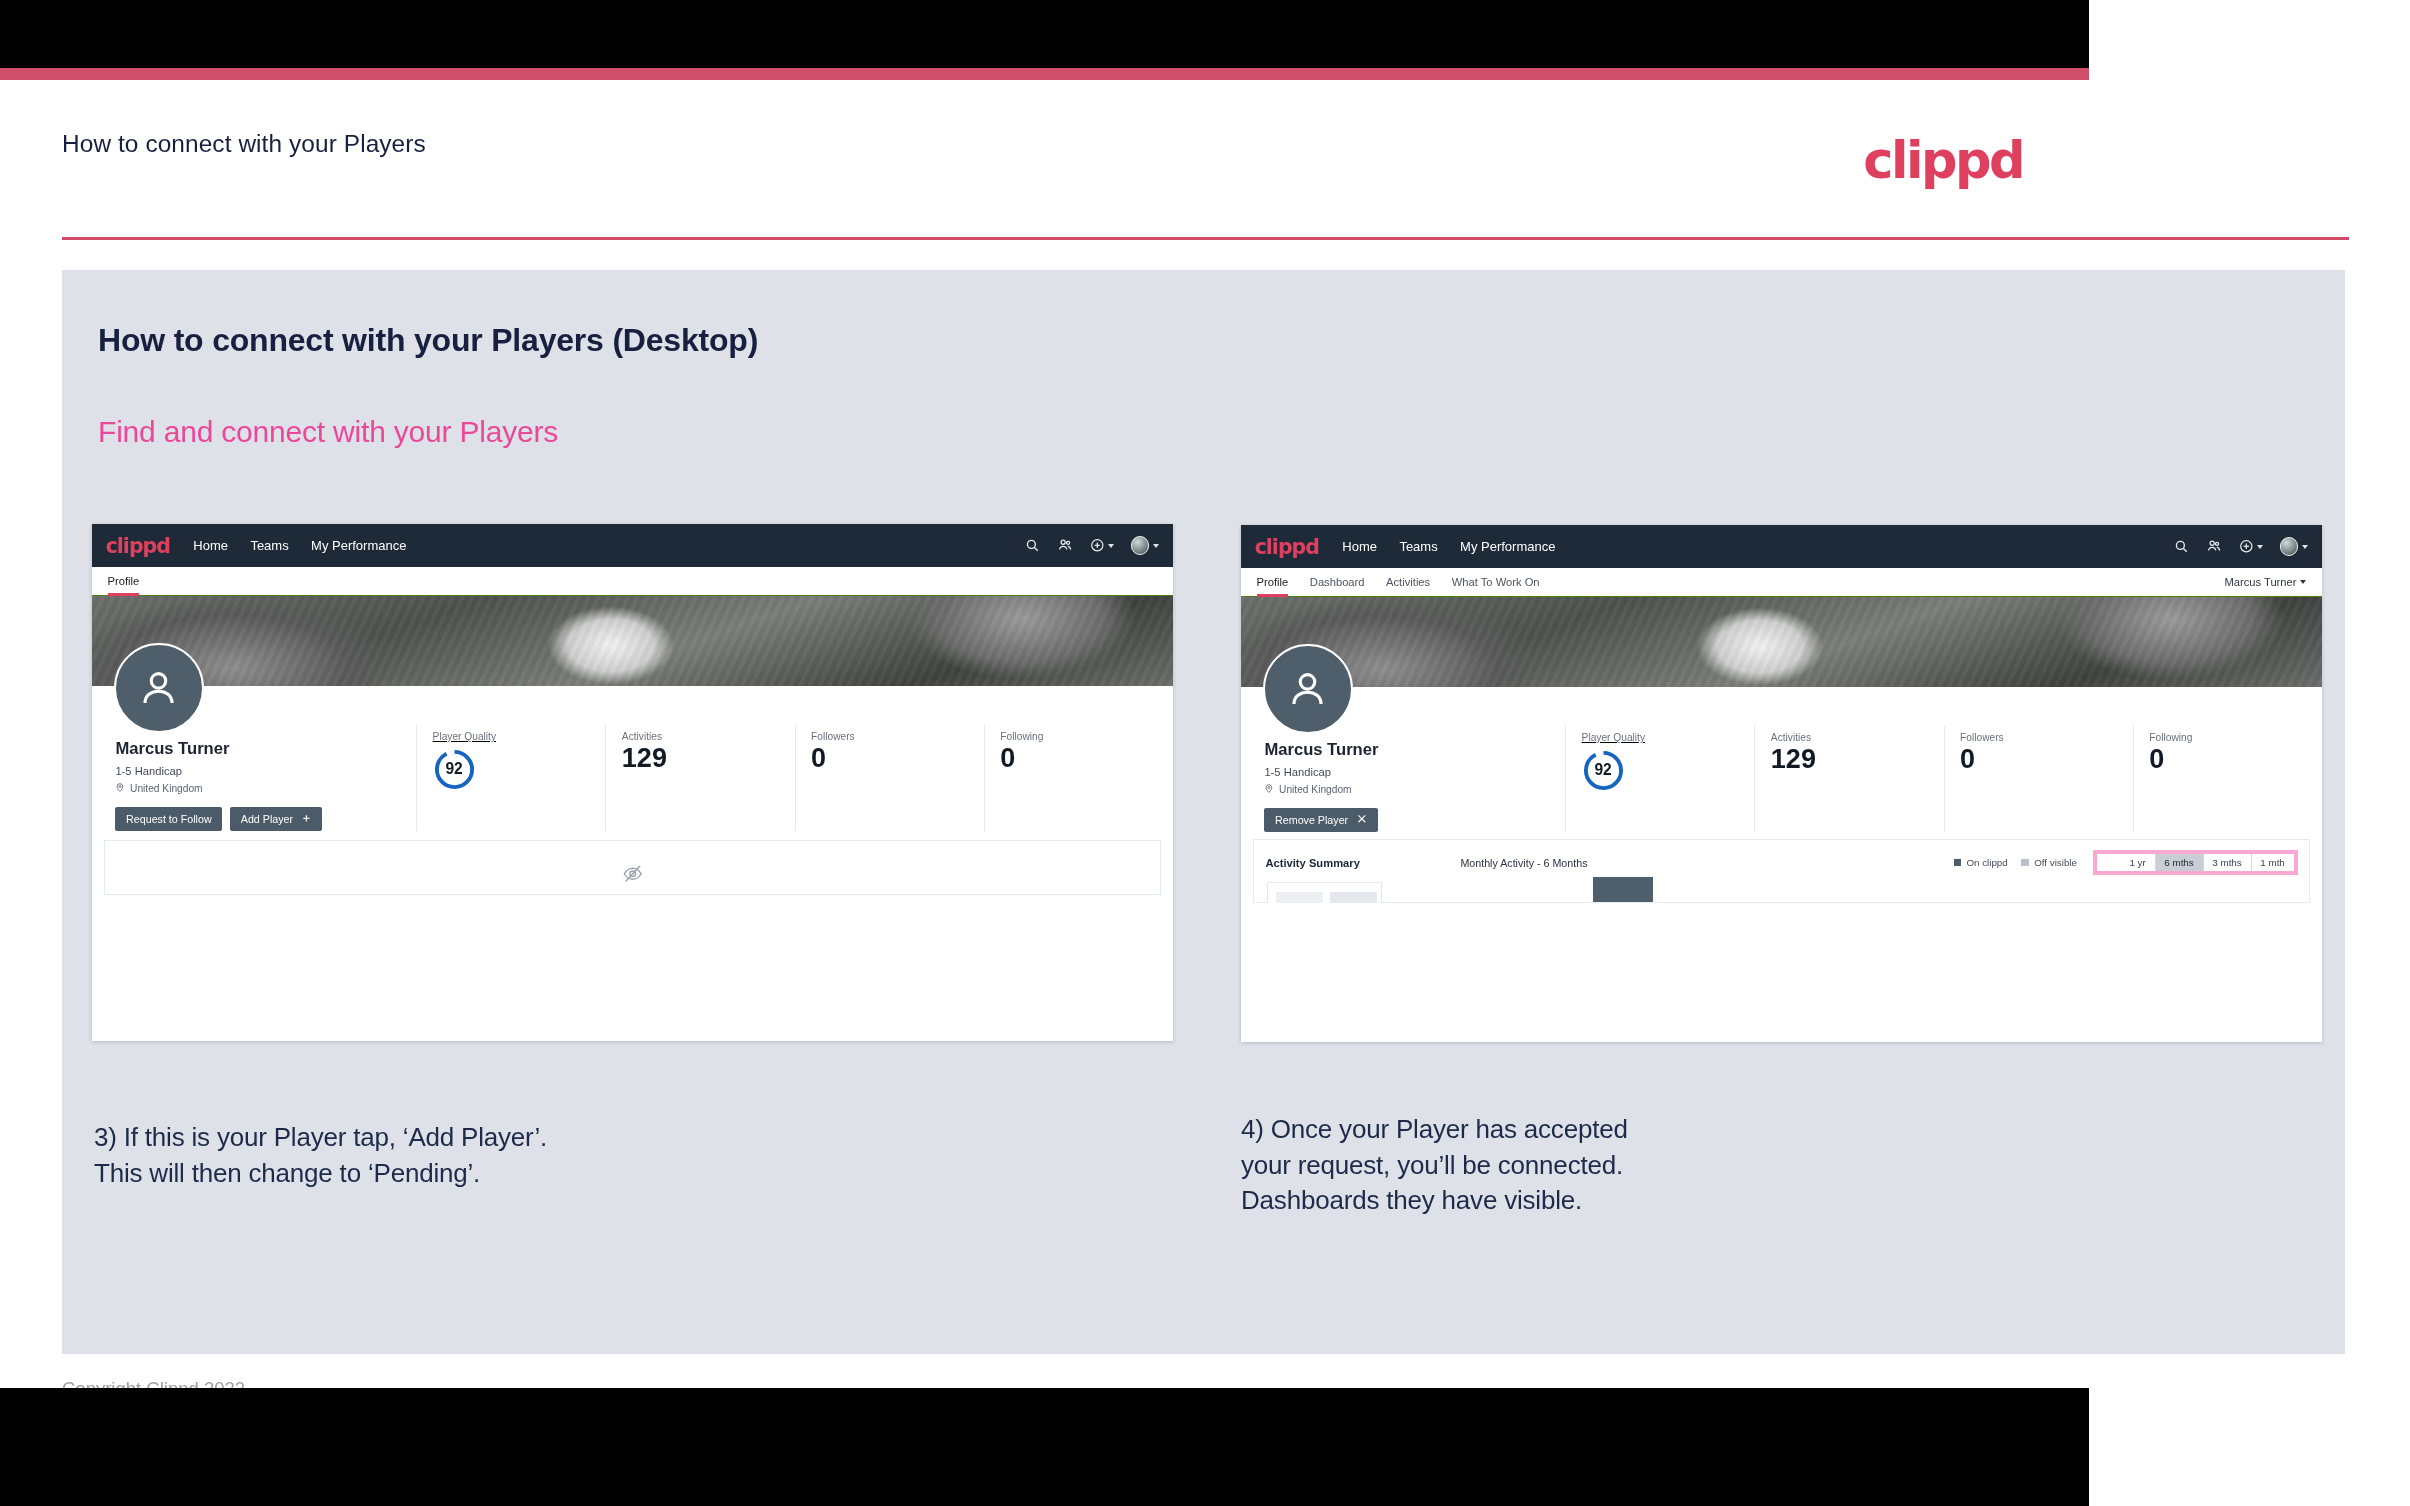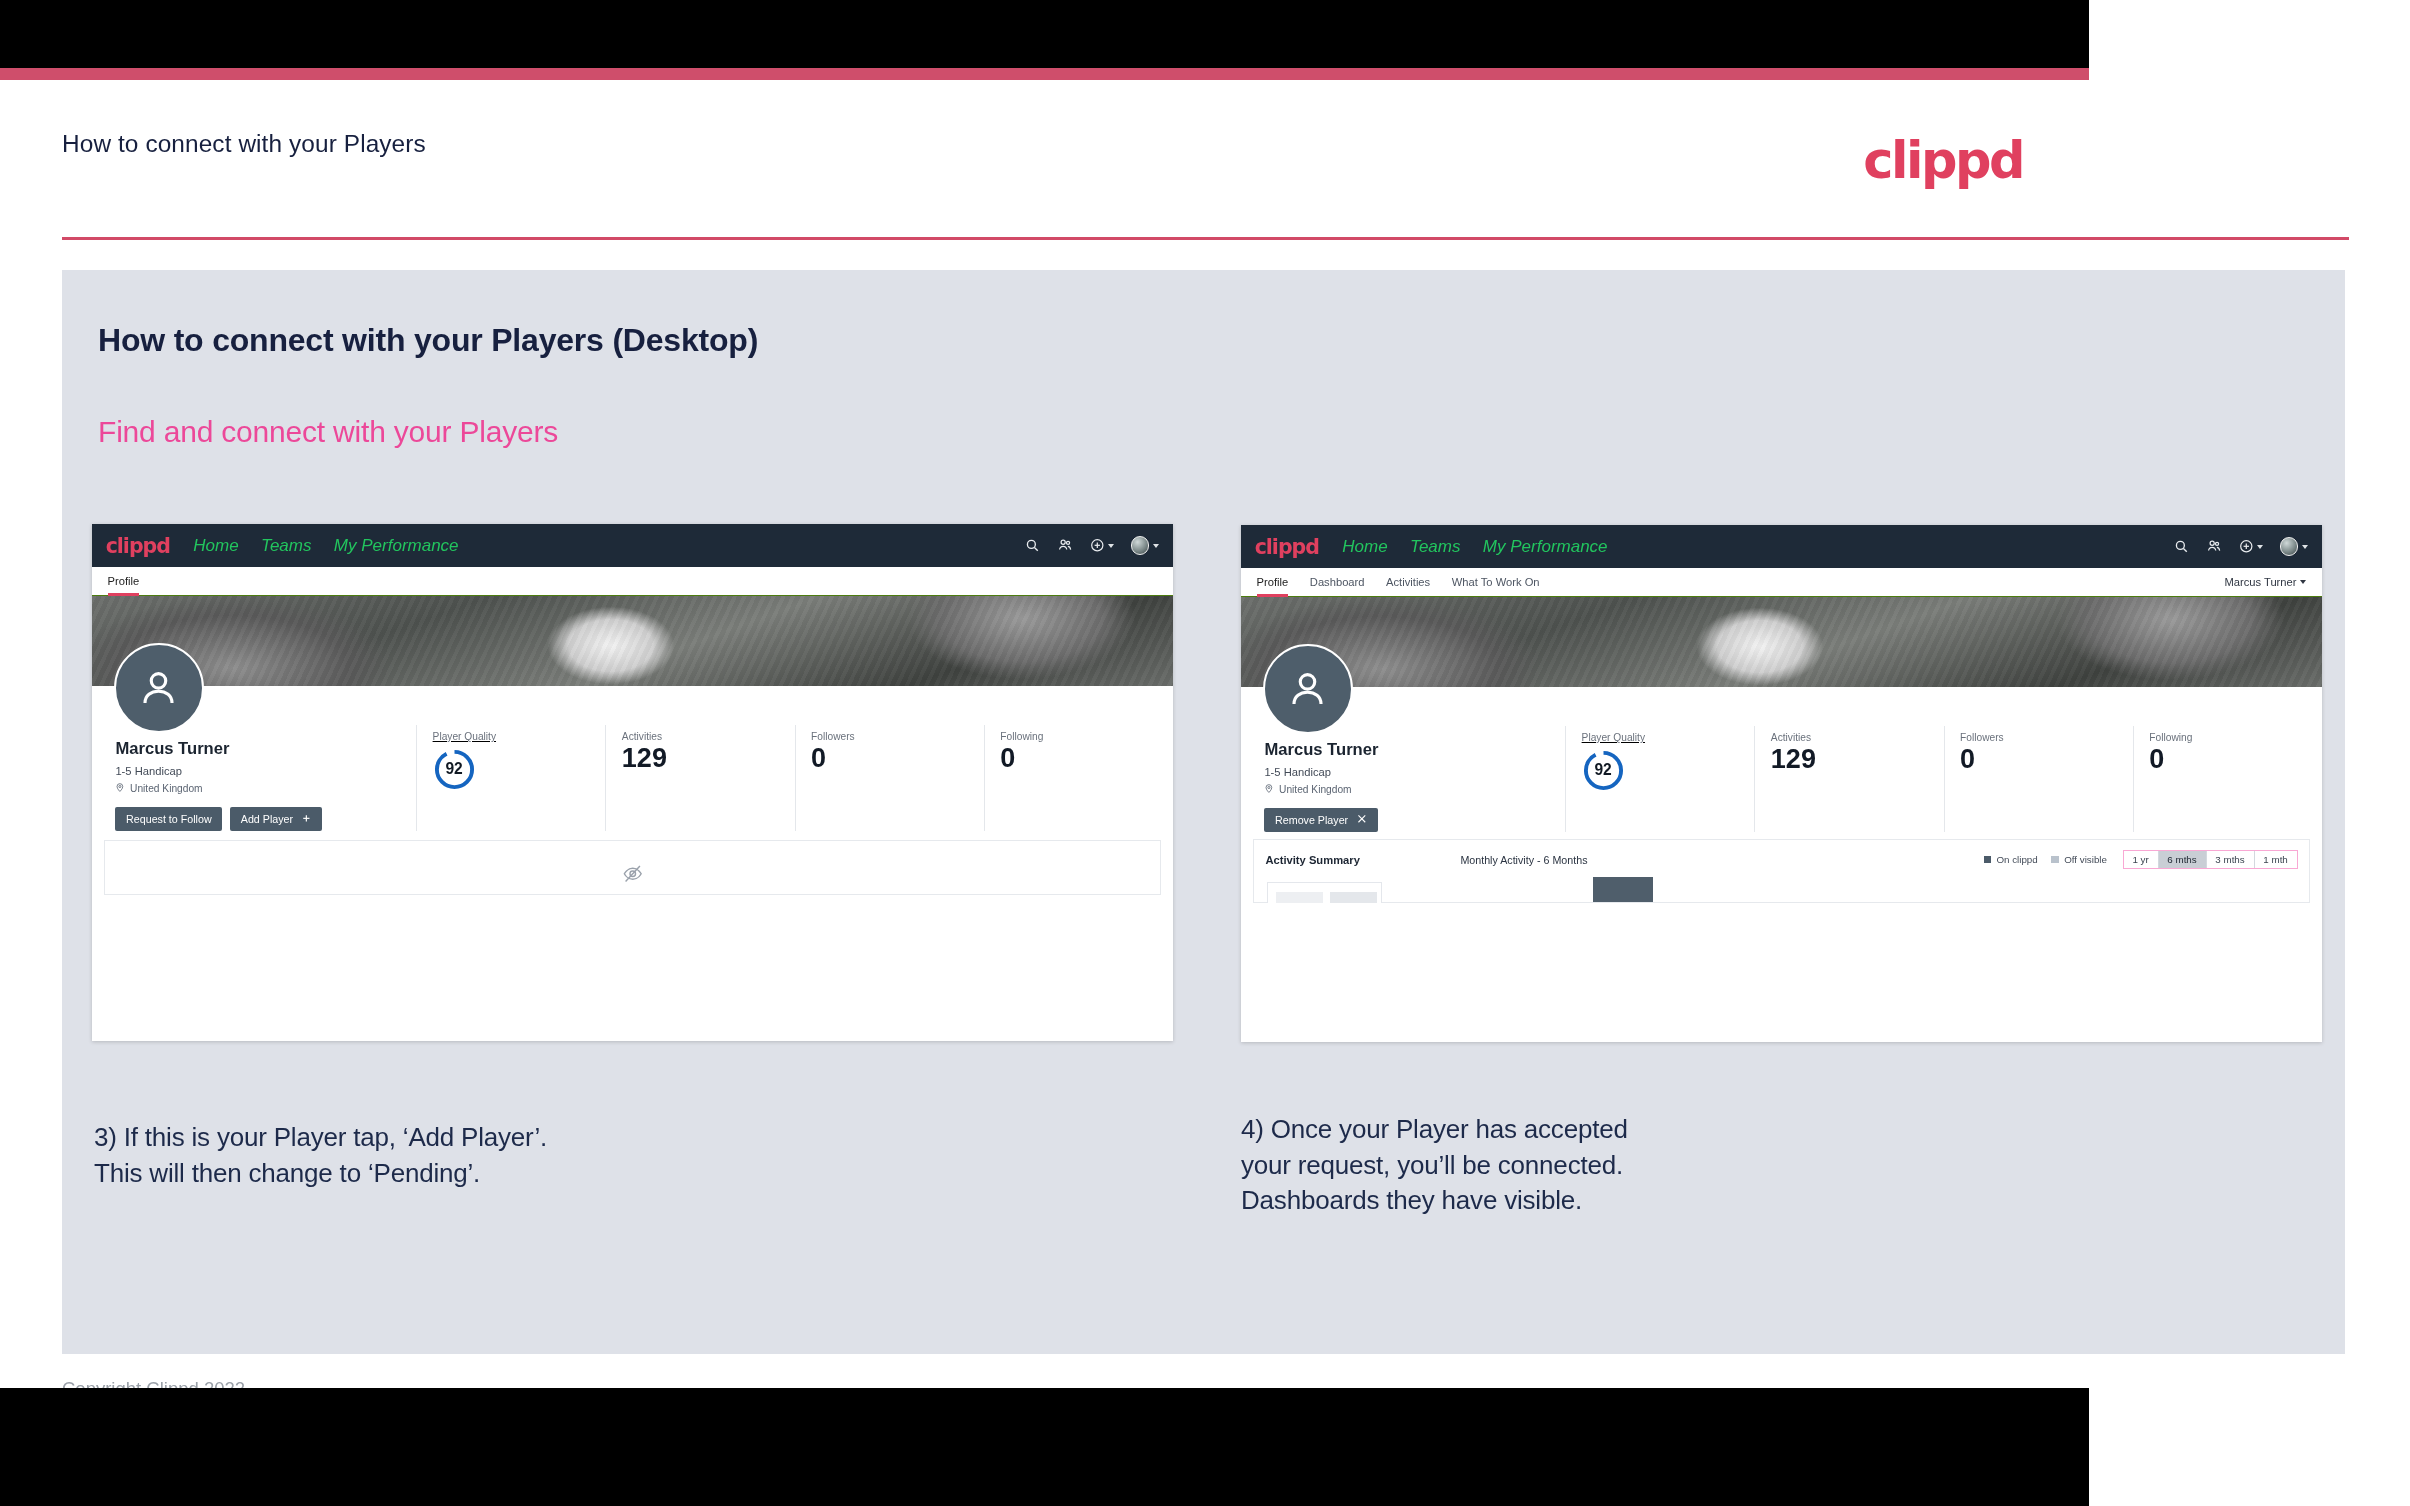--- a/index.html
+++ b/index.html
@@ -59,21 +59,21 @@
   
   .navbar {
     position:relative; height:43px; background:#1e2a38;
     display:flex; align-items:center; padding:0 13.7px;
   }
   .nav-logo {
     color:#e0405f; font-weight:bold; font-size:20.5px;
     letter-spacing:-1px; font-family:"DejaVu Sans", sans-serif;
     margin-right:23.4px;
   }
-  .nav-link { color:#22c55e; font-size:17px; margin-right:22.4px; white-space:nowrap;font-style:italic; }
+  .nav-link { color:#ffffff; font-size:13px; margin-right:22.4px; white-space:nowrap; }
   .nav-spacer { flex:1 1 auto; }
   .nav-icons { display:flex; align-items:center; gap:16.6px; }
   .nav-icons svg { display:block; }
   .nav-avatar {
     width:18.5px; height:18.5px; border-radius:50%;
     background: radial-gradient(circle at 35% 30%, #cfd8d8 0%, #7e8b8b 55%, #3a4446 100%);
     border:1px solid #f0f0f0; display:block;
   }
   .caret { width:0;height:0;border-left:3.9px solid transparent;border-right:3.9px solid transparent;border-top:4.9px solid #dfe3e6; }
 
@@ -155,21 +155,21 @@
     height:64px; position:relative; padding:9.8px 11.7px 0 11.7px;
   }
   .act-row { display:flex; align-items:center; }
   .act-title { font-size:11.2px; font-weight:bold; color:#1d2633; width:195px; }
   .act-sub   { font-size:10.7px; color:#2b3442; flex:1 1 auto; }
   .legend { display:flex; align-items:center; gap:13.7px; margin-right:15.6px; }
   .legend span { font-size:9.8px; color:#444c59; display:flex; align-items:center; gap:4.9px; }
   .sw { width:7.8px; height:7.8px; display:inline-block; }
   .sw-on { background:#4b5b69; }
   .sw-off{ background:#b9c2cc; }
-  .seg { display:flex; border:1px solid #f9a8d4; }
+  .seg { display:flex; border:4px solid #f9a8d4;padding-left:24px; }
   .seg div { font-size:9.8px; color:#3b4插; color:#3b4450; padding:2.9px 8.8px; border-right:1px solid #d3d8de; background:#fff; }
   .seg div:last-child { border-right:none; }
   .seg div.on { background:#c9ced5; color:#222a35; }
   .bar-ghost { position:absolute; left:13.7px; bottom:-1px; width:115px; height:21.5px; border:1px solid #e4e7ec; border-bottom:none; background:#fff; }
   .bar-ghost i { position:absolute; bottom:0; height:11.7px; background:#eceef1; display:block; }
   .bar-dark { position:absolute; left:339px; bottom:0; width:60px; height:25px; background:#4f5e6b; }
 
   
   .fade {
     position:absolute; left:0; right:0; bottom:0; height:33px;

